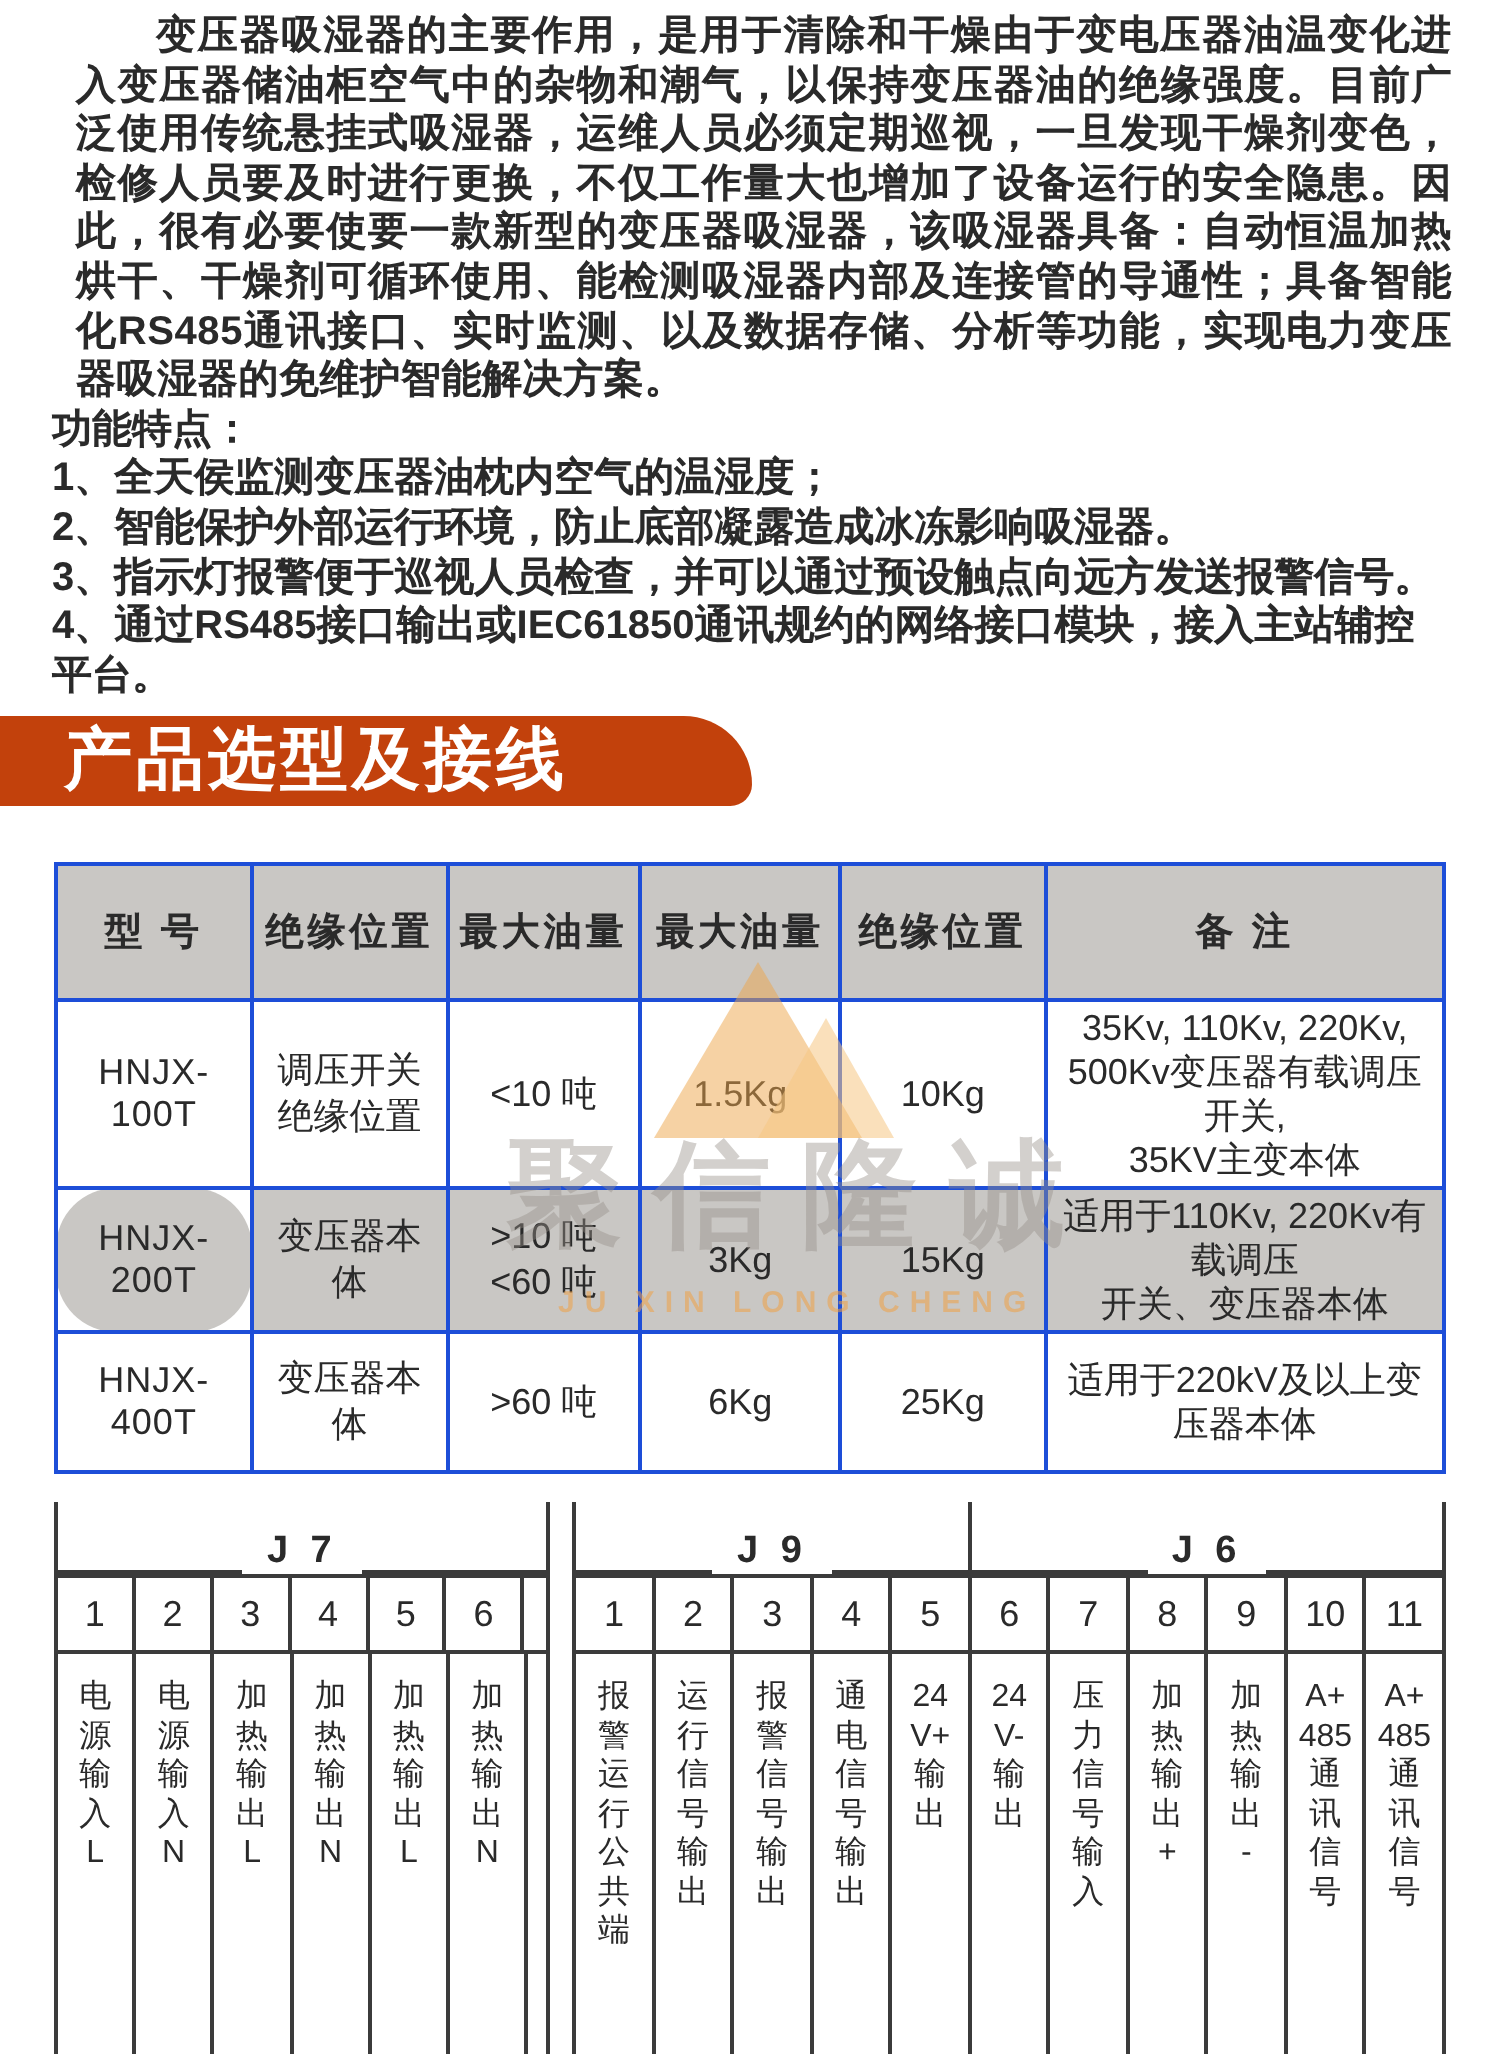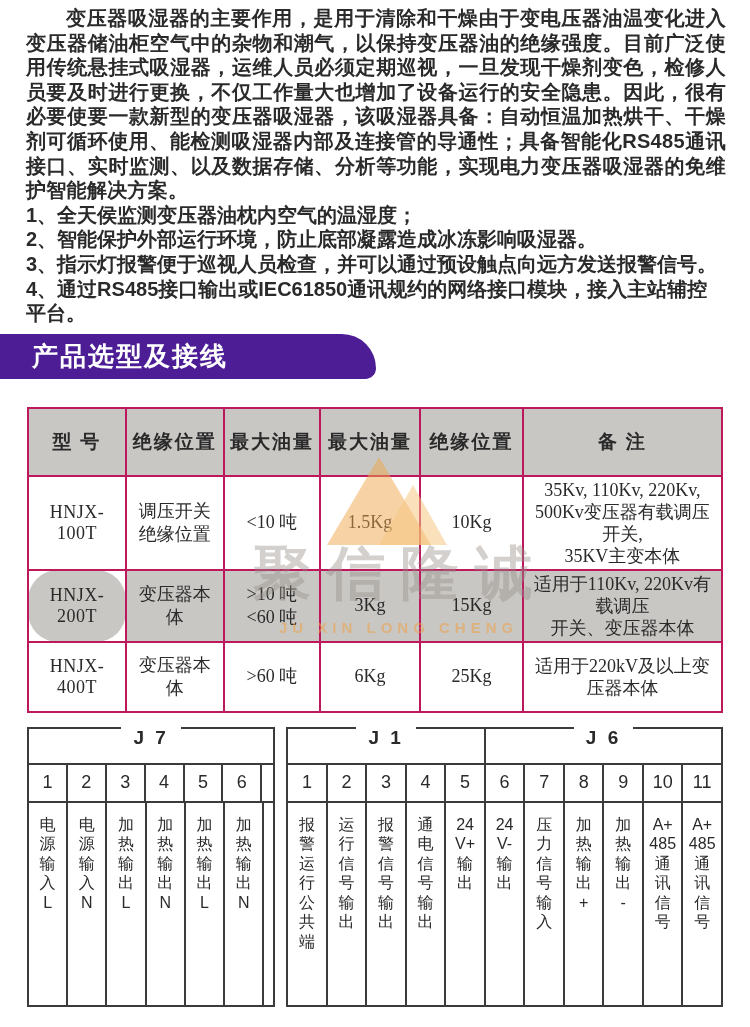--- a/index.html
+++ b/index.html
@@ -2,38 +2,38 @@
 <html><head>
 <meta charset="utf-8">
 <style>
   html,body{margin:0;padding:0;}
   body{
     width:750px;height:1027px;background:#ffffff;position:relative;overflow:hidden;
     font-family:"Liberation Sans","DejaVu Sans",sans-serif;color:#2a2a2a;
   }
   
   .intro{
-    margin:6px 24px 0 26px;font-size:20px;line-height:24.6px;font-weight:600;
+    margin:6px 24px 0 38px;font-size:20px;line-height:24.6px;font-weight:600;
     text-align:justify;text-indent:2em;letter-spacing:.3px;
   }
   .features{margin:0 24px 0 26px;font-size:20px;line-height:24.6px;font-weight:600;}
   .features .ftitle{font-weight:700;}
   
   .banner1{
     margin-top:8px;width:376px;height:45px;box-sizing:border-box;
-    background:#4c1d95;border-radius:0 38px 12px 0;
-    color:#fff;font-size:26px;font-weight:700;line-height:45px;
+    background:#c2410c;border-radius:0 38px 12px 0;
+    color:#fff;font-size:34px;font-weight:700;line-height:45px;
     padding-left:32px;letter-spacing:2px;
   }
   
   .table-wrap{position:relative;margin:28px 27px 0;width:696px;}
   table.ptable{border-collapse:collapse;table-layout:fixed;width:100%;}
   .ptable td{
-    border:2px solid #be185d;text-align:center;vertical-align:middle;
-    font-size:18px;padding:2px 3px;font-family:Liberation Serif, serif;
+    border:2px solid #1d4ed8;text-align:center;vertical-align:middle;
+    font-size:18px;padding:2px 3px;
   }
   .ptable .hrow td{height:62px;background:#c9c7c4;font-weight:700;font-size:19px;letter-spacing:2px;}
   .ptable .drow td{height:64px;}
   .ptable .row-alt td{background:#c9c7c4;}
   .pre{white-space:pre-line;line-height:23px;}
   .model-cell{font-size:17px;letter-spacing:.5px;border-radius:30px;}
   .note-cell{font-size:17px;line-height:22px;white-space:pre-line;}
   
   .wm{position:absolute;pointer-events:none;}
   .wm-tri1{left:300px;top:50px;width:0;height:0;
@@ -45,21 +45,21 @@
   .wm-chars{left:226px;top:128px;font-size:58px;font-weight:700;letter-spacing:16px;
     color:rgba(150,144,136,.42);white-space:nowrap;}
   .wm-latin{left:252px;top:212px;font-size:15px;font-weight:700;letter-spacing:5px;
     color:rgba(238,160,70,.55);white-space:nowrap;}
   
   .terminal{margin:14px 27px 0;display:flex;gap:11px;}
   .tblock{border-left:2px solid #3b3b3b;border-right:2px solid #3b3b3b;border-bottom:2px solid #3b3b3b;box-sizing:border-box;}
   .tblock-j7{width:249px;}
   .tblock-right{width:438px;}
   .tlabelrow{display:flex;height:36px;}
-  .tlabel{display:flex;align-items:flex-start;flex:1;}
+  .tlabel{display:flex;align-items:flex-end;flex:1;}
   .tlabel .dash{flex:1;height:2px;background:#3b3b3b;}
   .tlabel .tname{padding:0 12px;font-size:19px;font-weight:600;letter-spacing:3px;}
   .tlabel.sec-j6{border-left:2px solid #3b3b3b;}
   .sec-j5{flex:5;}
   .sec-j6{flex:6;}
   .tnums{display:flex;height:36px;border-top:2px solid #3b3b3b;border-bottom:2px solid #3b3b3b;}
   .tnums .tcol{flex:1;display:flex;align-items:center;justify-content:center;
     font-size:18px;border-left:2px solid #3b3b3b;}
   .tnums .tcol:first-child{border-left:none;}
   .tcells{display:flex;height:202px;}
@@ -68,20 +68,21 @@
     white-space:pre-line;font-weight:500;}
   .tcells .tcol:first-child{border-left:none;}
   .tcol.spare{flex:0 0 11px;}
 </style>
 </head>
 <body>
 
 <p class="intro">变压器吸湿器的主要作用，是用于清除和干燥由于变电压器油温变化进入变压器储油柜空气中的杂物和潮气，以保持变压器油的绝缘强度。目前广泛使用传统悬挂式吸湿器，运维人员必须定期巡视，一旦发现干燥剂变色，检修人员要及时进行更换，不仅工作量大也增加了设备运行的安全隐患。因此，很有必要使要一款新型的变压器吸湿器，该吸湿器具备：自动恒温加热烘干、干燥剂可循环使用、能检测吸湿器内部及连接管的导通性；具备智能化RS485通讯接口、实时监测、以及数据存储、分析等功能，实现电力变压器吸湿器的免维护智能解决方案。</p>
 
 <div class="features">
+  <div class="ftitle">功能特点：</div>
   <div>1、全天侯监测变压器油枕内空气的温湿度；</div>
   <div>2、智能保护外部运行环境，防止底部凝露造成冰冻影响吸湿器。</div>
   <div>3、指示灯报警便于巡视人员检查，并可以通过预设触点向远方发送报警信号。</div>
   <div>4、通过RS485接口输出或IEC61850通讯规约的网络接口模块，接入主站辅控平台。</div>
 </div>
 
 <div class="banner1">产品选型及接线</div>
 
 <div class="table-wrap">
   <table class="ptable">
@@ -191,21 +192,21 @@
 出
 N</div>
       <div class="tcol spare"></div>
     </div>
   </div>
 
   <div class="tblock tblock-right">
     <div class="tlabelrow">
       <div class="tlabel sec-j5">
         <span class="dash"></span>
-        <span class="tname">J 1</span>
+        <span class="tname">J 9</span>
         <span class="dash"></span>
       </div>
       <div class="tlabel sec-j6">
         <span class="dash"></span>
         <span class="tname">J 6</span>
         <span class="dash"></span>
       </div>
     </div>
     <div class="tnums">
       <div class="tcol">1</div>

